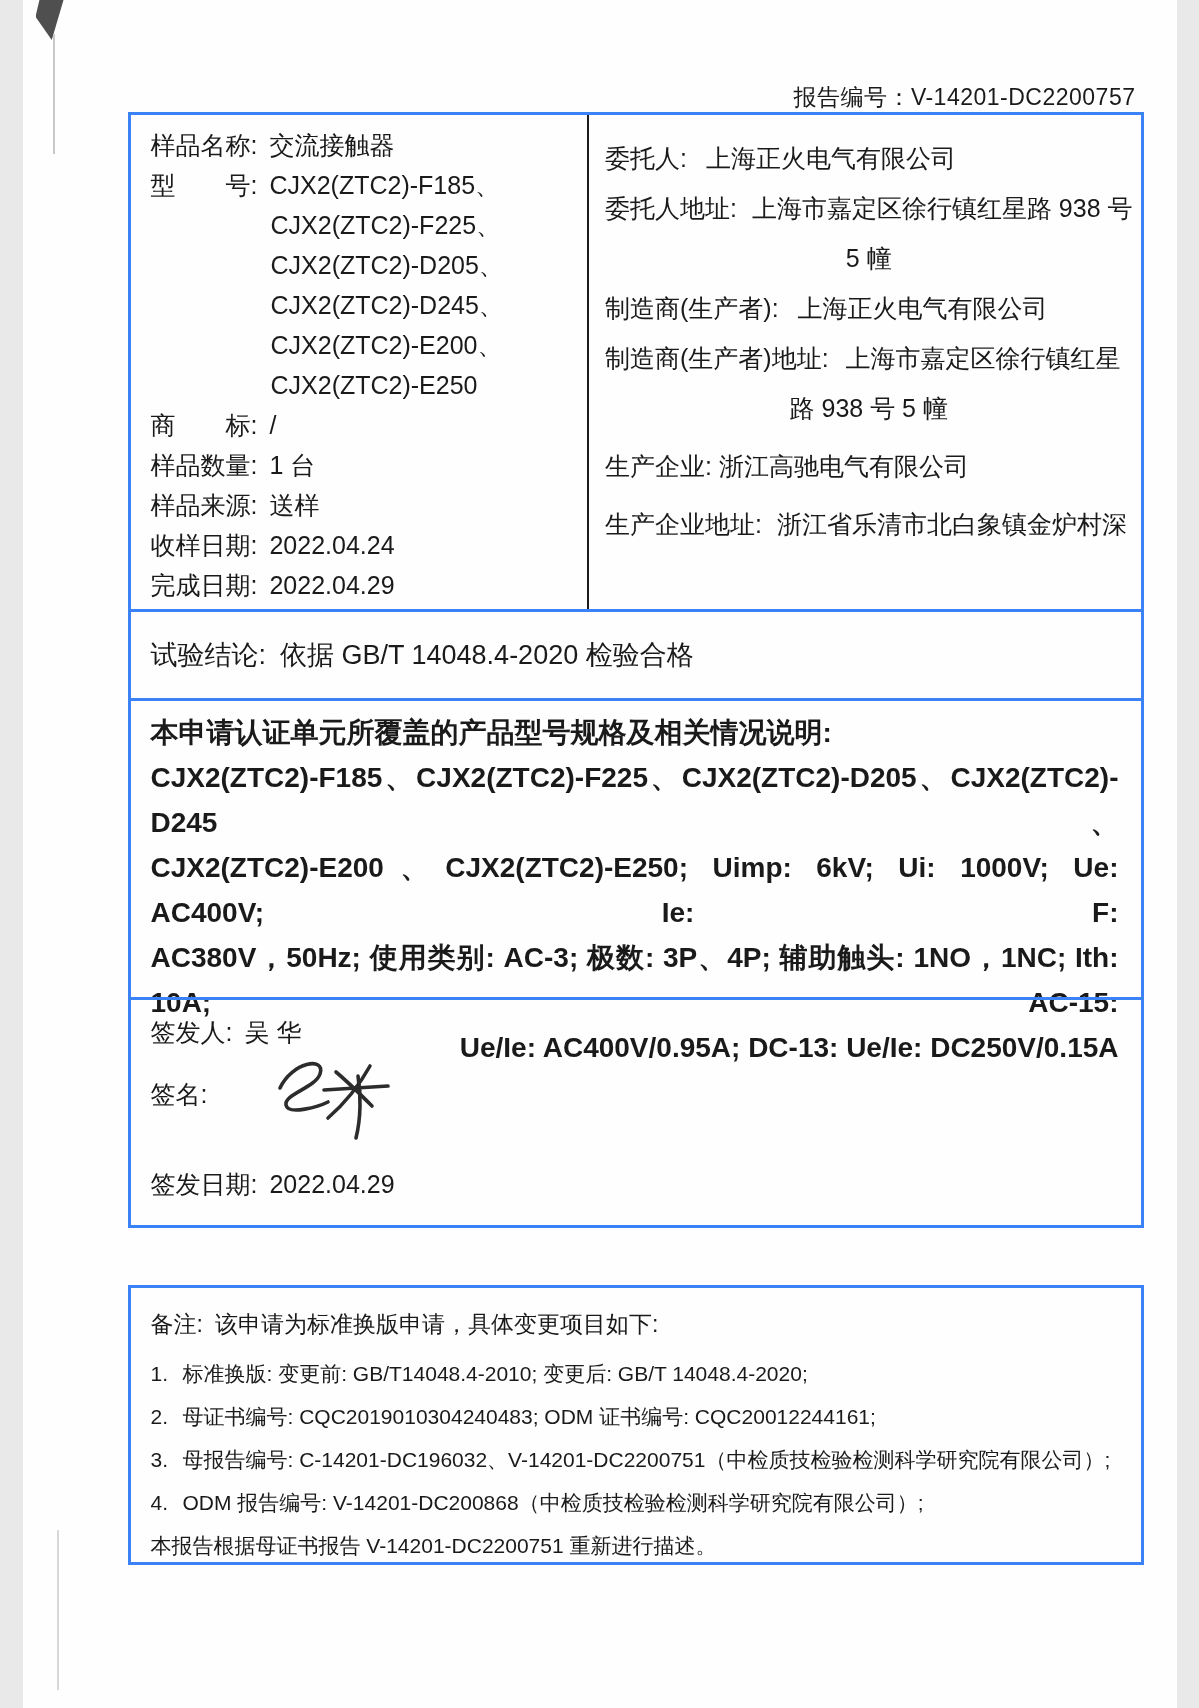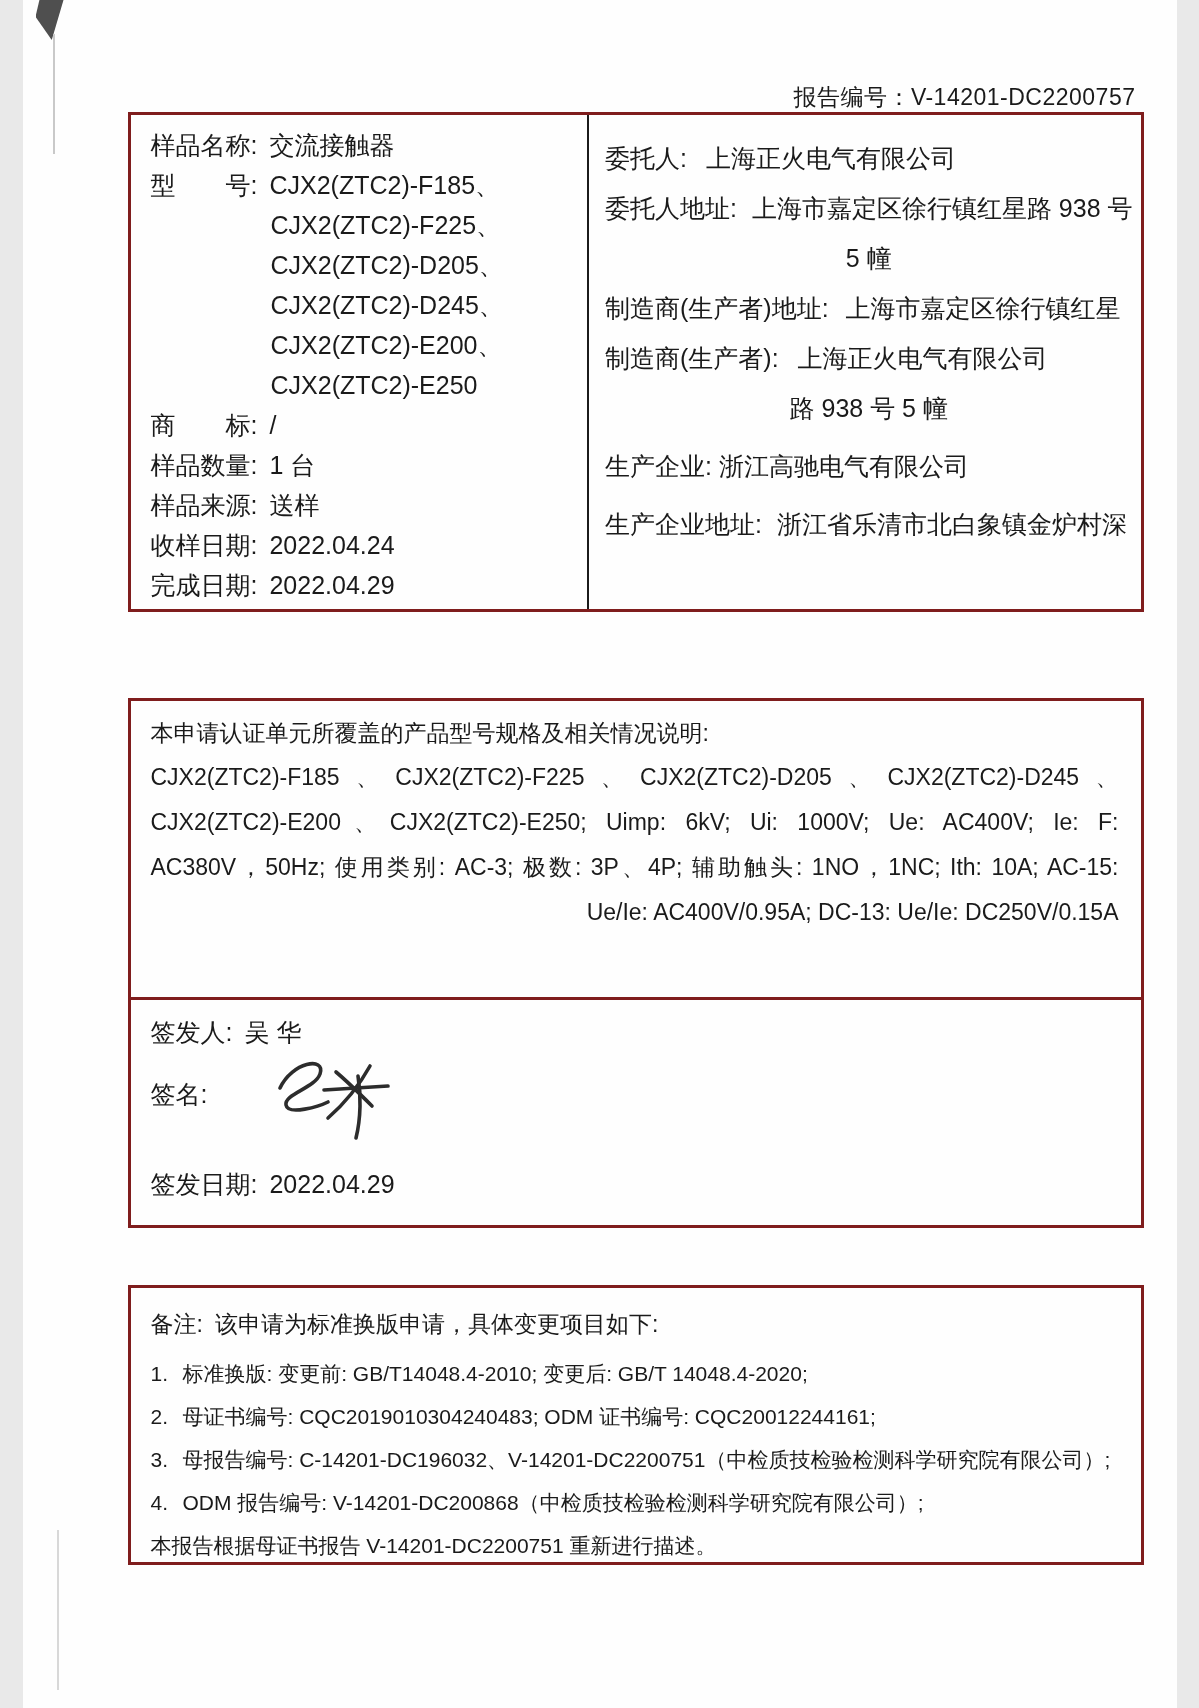--- a/index.html
+++ b/index.html
@@ -11,39 +11,39 @@
   }
   
   .corner-mark { position:absolute; left:13px; top:0; width:28px; height:40px;
     background:#4f4f4f; clip-path:polygon(14% 0,100% 0,58% 100%,0 42%); }
   .edge-line { position:absolute; left:30px; top:34px; width:2px; height:120px; background:#c9c9c9; }
   .edge-line2 { position:absolute; left:34px; top:1530px; width:2px; height:160px; background:#d8d8d8; }
 
   .report-no { position:absolute; left:105px; top:82px; width:1008px;
     text-align:right; font-size:23px; letter-spacing:0.5px; }
 
-  .box { position:absolute; left:105px; width:1016px; border:3px solid #7f1d1d; background:transparent; }
+  .box { position:absolute; left:105px; width:1016px; border:3px solid #3b82f6; background:transparent; }
   #box-info { top:112px; height:500px; display:flex; }
   .cell-left { width:496px; border-right:2px solid #1b1b1b; padding:10px 0 0 20px; font-size:25px; }
   .cell-right { flex:1; padding:2px 8px 0 16px; font-size:25px;border-radius:10px; }
 
   .row { display:flex; line-height:40px; white-space:nowrap; }
   .row .lbl { white-space:pre; }
   .row .val { margin-left:12px; }
   .cont { line-height:40px; padding-left:120px; white-space:nowrap; }
 
   .r-row { line-height:50px; white-space:nowrap; }
   .r-cont { line-height:50px; text-align:center; white-space:nowrap; }
   .r-gap { height:8px; }
 
   #box-conclusion { top:609px; height:92px; display:flex; align-items:center;
     padding-left:20px; font-size:27px; }
   #box-conclusion .val { margin-left:14px; }
 
-  #box-coverage { top:698px; height:302px; padding:10px 22px 0 20px; font-size:23px; }
+  #box-coverage { top:698px; height:302px; padding:10px 22px 0 20px; font-size:28px;font-weight:bold; }
   #box-coverage .title { line-height:44px; }
   #box-coverage .line { line-height:45px; white-space:nowrap;text-align:right; }
   #box-coverage .line.stretch { white-space:normal; text-align:justify; text-align-last:justify; }
 
   #box-issuer { top:997px; height:231px; padding:12px 12px 0 20px; font-size:25px; }
   .sig-row { position:relative; margin-top:22px; height:80px; line-height:40px; }
   .sig-svg { position:absolute; left:115px; top:-22px; }
 
   #box-remarks { top:1285px; height:280px; padding:16px 24px 0 20px; }
   #box-remarks .intro { font-size:23px; line-height:40px; margin-bottom:8px; display:flex; }
@@ -105,41 +105,45 @@
       <div class="r-row">
         <span>委托人:</span>
         <span class="val" style="margin-left:12px">上海正火电气有限公司</span>
       </div>
       <div class="r-row">
         <span>委托人地址:</span>
         <span style="margin-left:8px">上海市嘉定区徐行镇红星路 938 号</span>
       </div>
       <div class="r-cont">5 幢</div>
       <div class="r-row">
+        <span>制造商(生产者):</span>
+        <span style="margin-left:12px">上海正火电气有限公司</span>
+      </div>
+      <div class="r-row">
         <span>制造商(生产者)地址:</span>
         <span style="margin-left:10px">上海市嘉定区徐行镇红星</span>
-      </div>
-      <div class="r-row">
-        <span>制造商(生产者):</span>
-        <span style="margin-left:12px">上海正火电气有限公司</span>
       </div>
       <div class="r-cont">路 938 号 5 幢</div>
       <div class="r-gap"></div>
       <div class="r-row">
         <span>生产企业:</span>
         <span style="">浙江高驰电气有限公司</span>
       </div>
       <div class="r-gap"></div>
       <div class="r-row">
         <span>生产企业地址:</span>
         <span style="margin-left:8px">浙江省乐清市北白象镇金炉村深</span>
       </div>
     </div>
   </div>
 
+  <div class="box" id="box-conclusion">
+    <span>试验结论:</span>
+    <span class="val">依据 GB/T 14048.4-2020 检验合格</span>
+  </div>
 
   <div class="box" id="box-coverage">
     <div class="title">本申请认证单元所覆盖的产品型号规格及相关情况说明:</div>
     <div class="line stretch">CJX2(ZTC2)-F185、CJX2(ZTC2)-F225、CJX2(ZTC2)-D205、CJX2(ZTC2)-D245、</div>
     <div class="line stretch">CJX2(ZTC2)-E200、CJX2(ZTC2)-E250; Uimp: 6kV; Ui: 1000V; Ue: AC400V; Ie: F:</div>
     <div class="line stretch">AC380V，50Hz; 使用类别: AC-3; 极数: 3P、4P; 辅助触头: 1NO，1NC; Ith: 10A; AC-15:</div>
     <div class="line">Ue/Ie: AC400V/0.95A; DC-13: Ue/Ie: DC250V/0.15A</div>
   </div>
 
   <div class="box" id="box-issuer">

